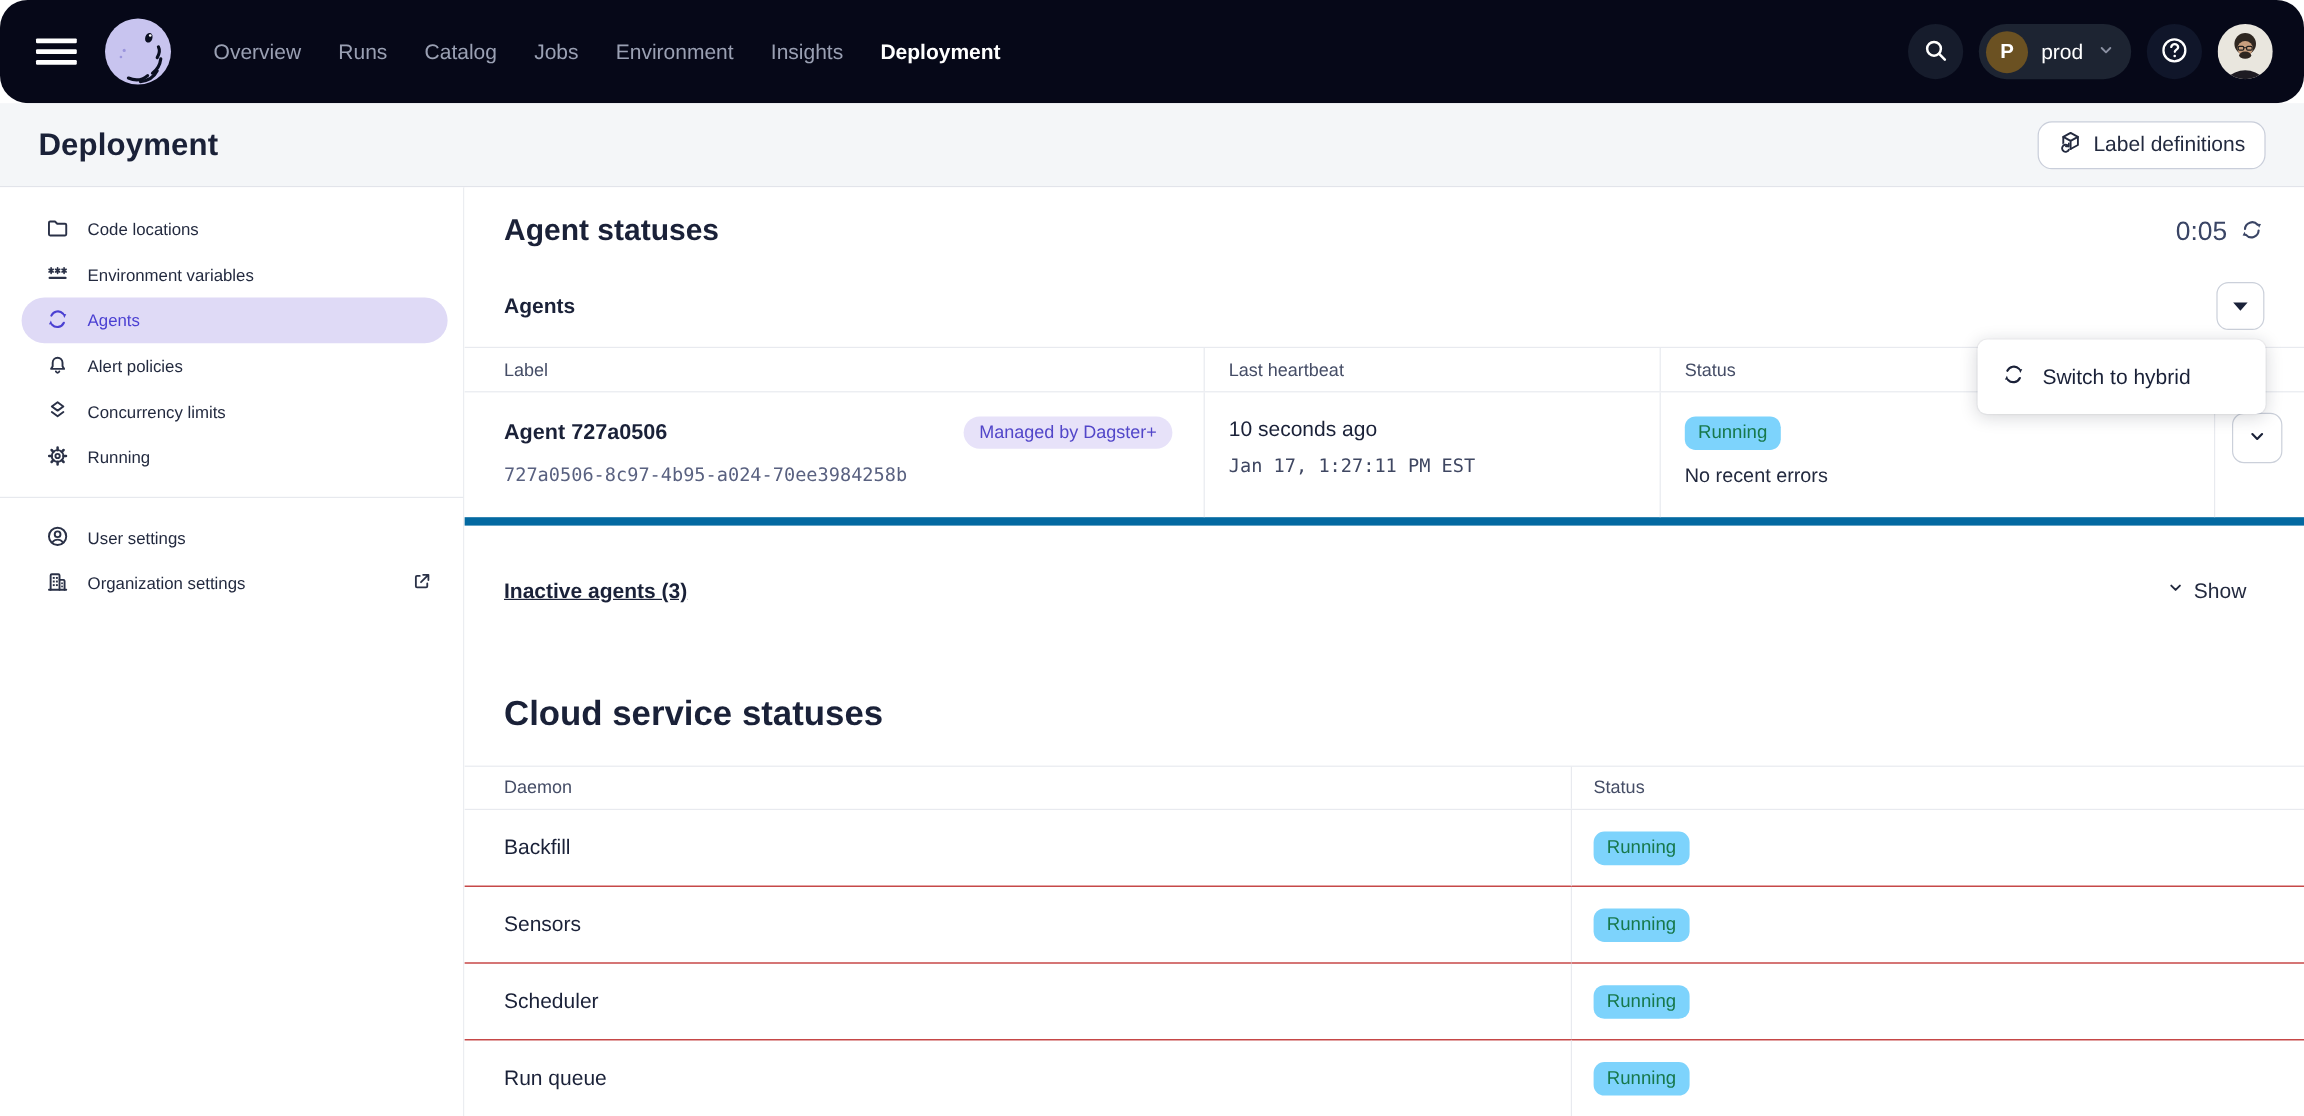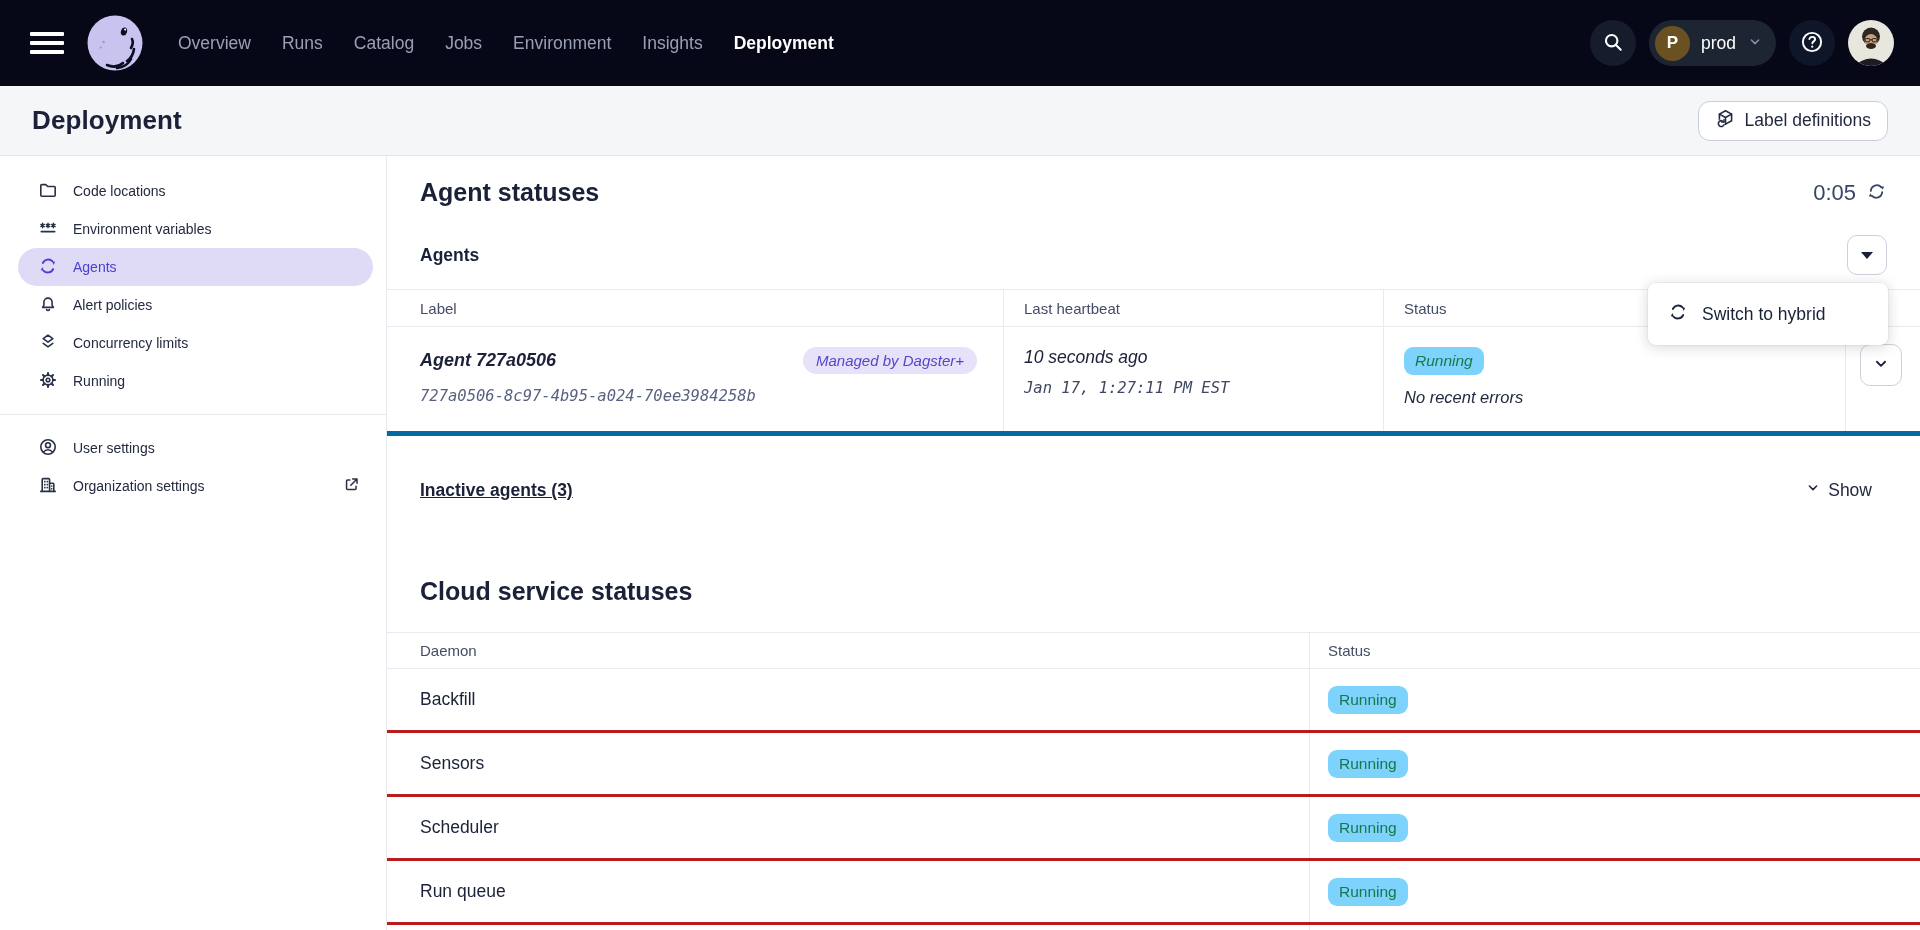--- a/index.html
+++ b/index.html
@@ -7,21 +7,21 @@
   body {
     width:1920px; height:930px; overflow:hidden;
     font-family:"Liberation Sans", sans-serif;
     background:#ffffff; color:#1A2138;
   }
   .app { width:1920px; height:930px; display:flex; flex-direction:column; }
 
   
   .topnav {
     height:86px; min-height:86px; background:#060818;
-    display:flex; align-items:center; padding:0 26px;
+    display:flex; align-items:center; padding:0 26px;border-radius:23px;
   }
   .hamburger { width:44px; height:44px; background:none; border:none; cursor:pointer;
     display:flex; flex-direction:column; justify-content:center; gap:5px; padding:0 4px; }
   .hamburger .bar { display:block; width:34px; height:4px; background:#fff; border-radius:1px; }
   .logo { width:58px; height:58px; margin-left:16px; cursor:pointer; }
   .nav-links { display:flex; align-items:center; gap:31px; margin-left:34px; }
   .nav-link { font-size:17.5px; color:#9AA0B3; text-decoration:none; cursor:pointer; font-weight:500; }
   .nav-link.active { color:#ffffff; font-weight:700; }
   .nav-right { margin-left:auto; display:flex; align-items:center; gap:13px; }
   .circle-btn { width:46px; height:46px; border-radius:50%; border:none; cursor:pointer;
@@ -71,21 +71,21 @@
     border-top:7px solid #1A2138; }
 
   
   .agents-table { margin-top:14px; border-top:1px solid #E8EAEF; }
   .at-header, .at-row { display:grid; grid-template-columns:617px 380px 462px 1fr; }
   .at-header { height:37px; border-bottom:1px solid #E8EAEF; align-items:center;
     font-size:15px; color:#454D66; }
   .at-header > div:nth-child(-n+3), .at-row > div:nth-child(-n+3) { border-right:1px solid #E8EAEF; }
   .at-header > div:first-child { padding-left:33px; }
   .at-header > div { padding-left:20px; height:100%; display:flex; align-items:center; }
-  .at-row { border-bottom:5px solid #0369a1;font-style:italic; }
+  .at-row { border-bottom:7px solid #0369a1; }
   .at-row > div { padding:20px 0 24px 20px; }
   .cell-label { padding-left:33px !important; padding-right:26px !important; }
   .agent-line1 { display:flex; align-items:center; justify-content:space-between; }
   .agent-name { font-size:18px; font-weight:700; color:#1A2138; }
   .badge-managed { background:#E7E2F9; color:#5246C9; font-size:15px; padding:5px 13px;
     border-radius:15px; white-space:nowrap; }
   .agent-id { margin-top:13px; font-family:"DejaVu Sans Mono", monospace; font-size:15.5px; color:#596180; }
   .hb-rel { font-size:17.5px; color:#1A2138; }
   .hb-time { margin-top:11px; font-family:"DejaVu Sans Mono", monospace; font-size:15.5px; color:#3F4762; }
   .pill-running { display:inline-block; background:#7dd3fc; color:#17784B; font-size:15.5px;
@@ -93,28 +93,28 @@
   .status-note { margin-top:13px; font-size:16.5px; color:#232A3F; }
   .cell-actions { padding:17px 0 0 14px !important; }
   .btn-chevron { width:42px; height:42px; border:1px solid #CBD0DA; border-radius:10px;
     background:#fff; cursor:pointer; display:flex; align-items:center; justify-content:center; color:#1A2138; }
 
   .inactive-row { display:flex; align-items:center; padding:0 48px 0 33px; margin-top:44px; }
   .inactive-label { font-size:17.5px; font-weight:700; color:#1A2138;text-decoration:underline; }
   .show-btn { margin-left:auto; display:flex; align-items:flex-end; gap:7px; background:none; border:none;
     cursor:pointer; font-size:17.5px; color:#232A3F; font-family:inherit; padding:0; }
 
-  .cloud-title { font-size:25px; font-weight:700; color:#1A2138; margin:76px 0 0 33px; }
+  .cloud-title { font-size:29px; font-weight:700; color:#1A2138; margin:76px 0 0 33px; }
   .cloud-table { margin-top:26px; border-top:1px solid #E8EAEF; }
   .ct-header, .ct-row { display:grid; grid-template-columns:923px 1fr; }
   .ct-header { height:36px; align-items:center; border-bottom:1px solid #E8EAEF; font-size:15px; color:#454D66; }
   .ct-header > div:first-child, .ct-row > div:first-child { padding-left:33px; border-right:1px solid #E8EAEF; }
   .ct-header > div:last-child, .ct-row > div:last-child { padding-left:18px; }
   .ct-header > div, .ct-row > div { height:100%; display:flex; align-items:center; }
-  .ct-row { height:64px; border-bottom:3px solid #b91c1c; font-size:17.5px; color:#1A2138; }
+  .ct-row { height:64px; border-bottom:1px solid #b91c1c; font-size:17.5px; color:#1A2138; }
   .ct-row.partial { height:40px; border-bottom:none; }
 
   
   .menu { position:absolute; top:127px; right:32px; width:240px; height:62px; background:#fff;
     border-radius:8px; box-shadow:0 2px 14px rgba(20,25,45,0.18), 0 0 0 1px rgba(20,25,45,0.04);
     z-index:6; display:flex; align-items:center; }
   .menu-item { display:flex; align-items:center; gap:14px; padding-left:20px; width:100%;
     font-size:17.5px; color:#1A2138; cursor:pointer; }
   .menu-item svg { color:#1A2138; }
 </style>

